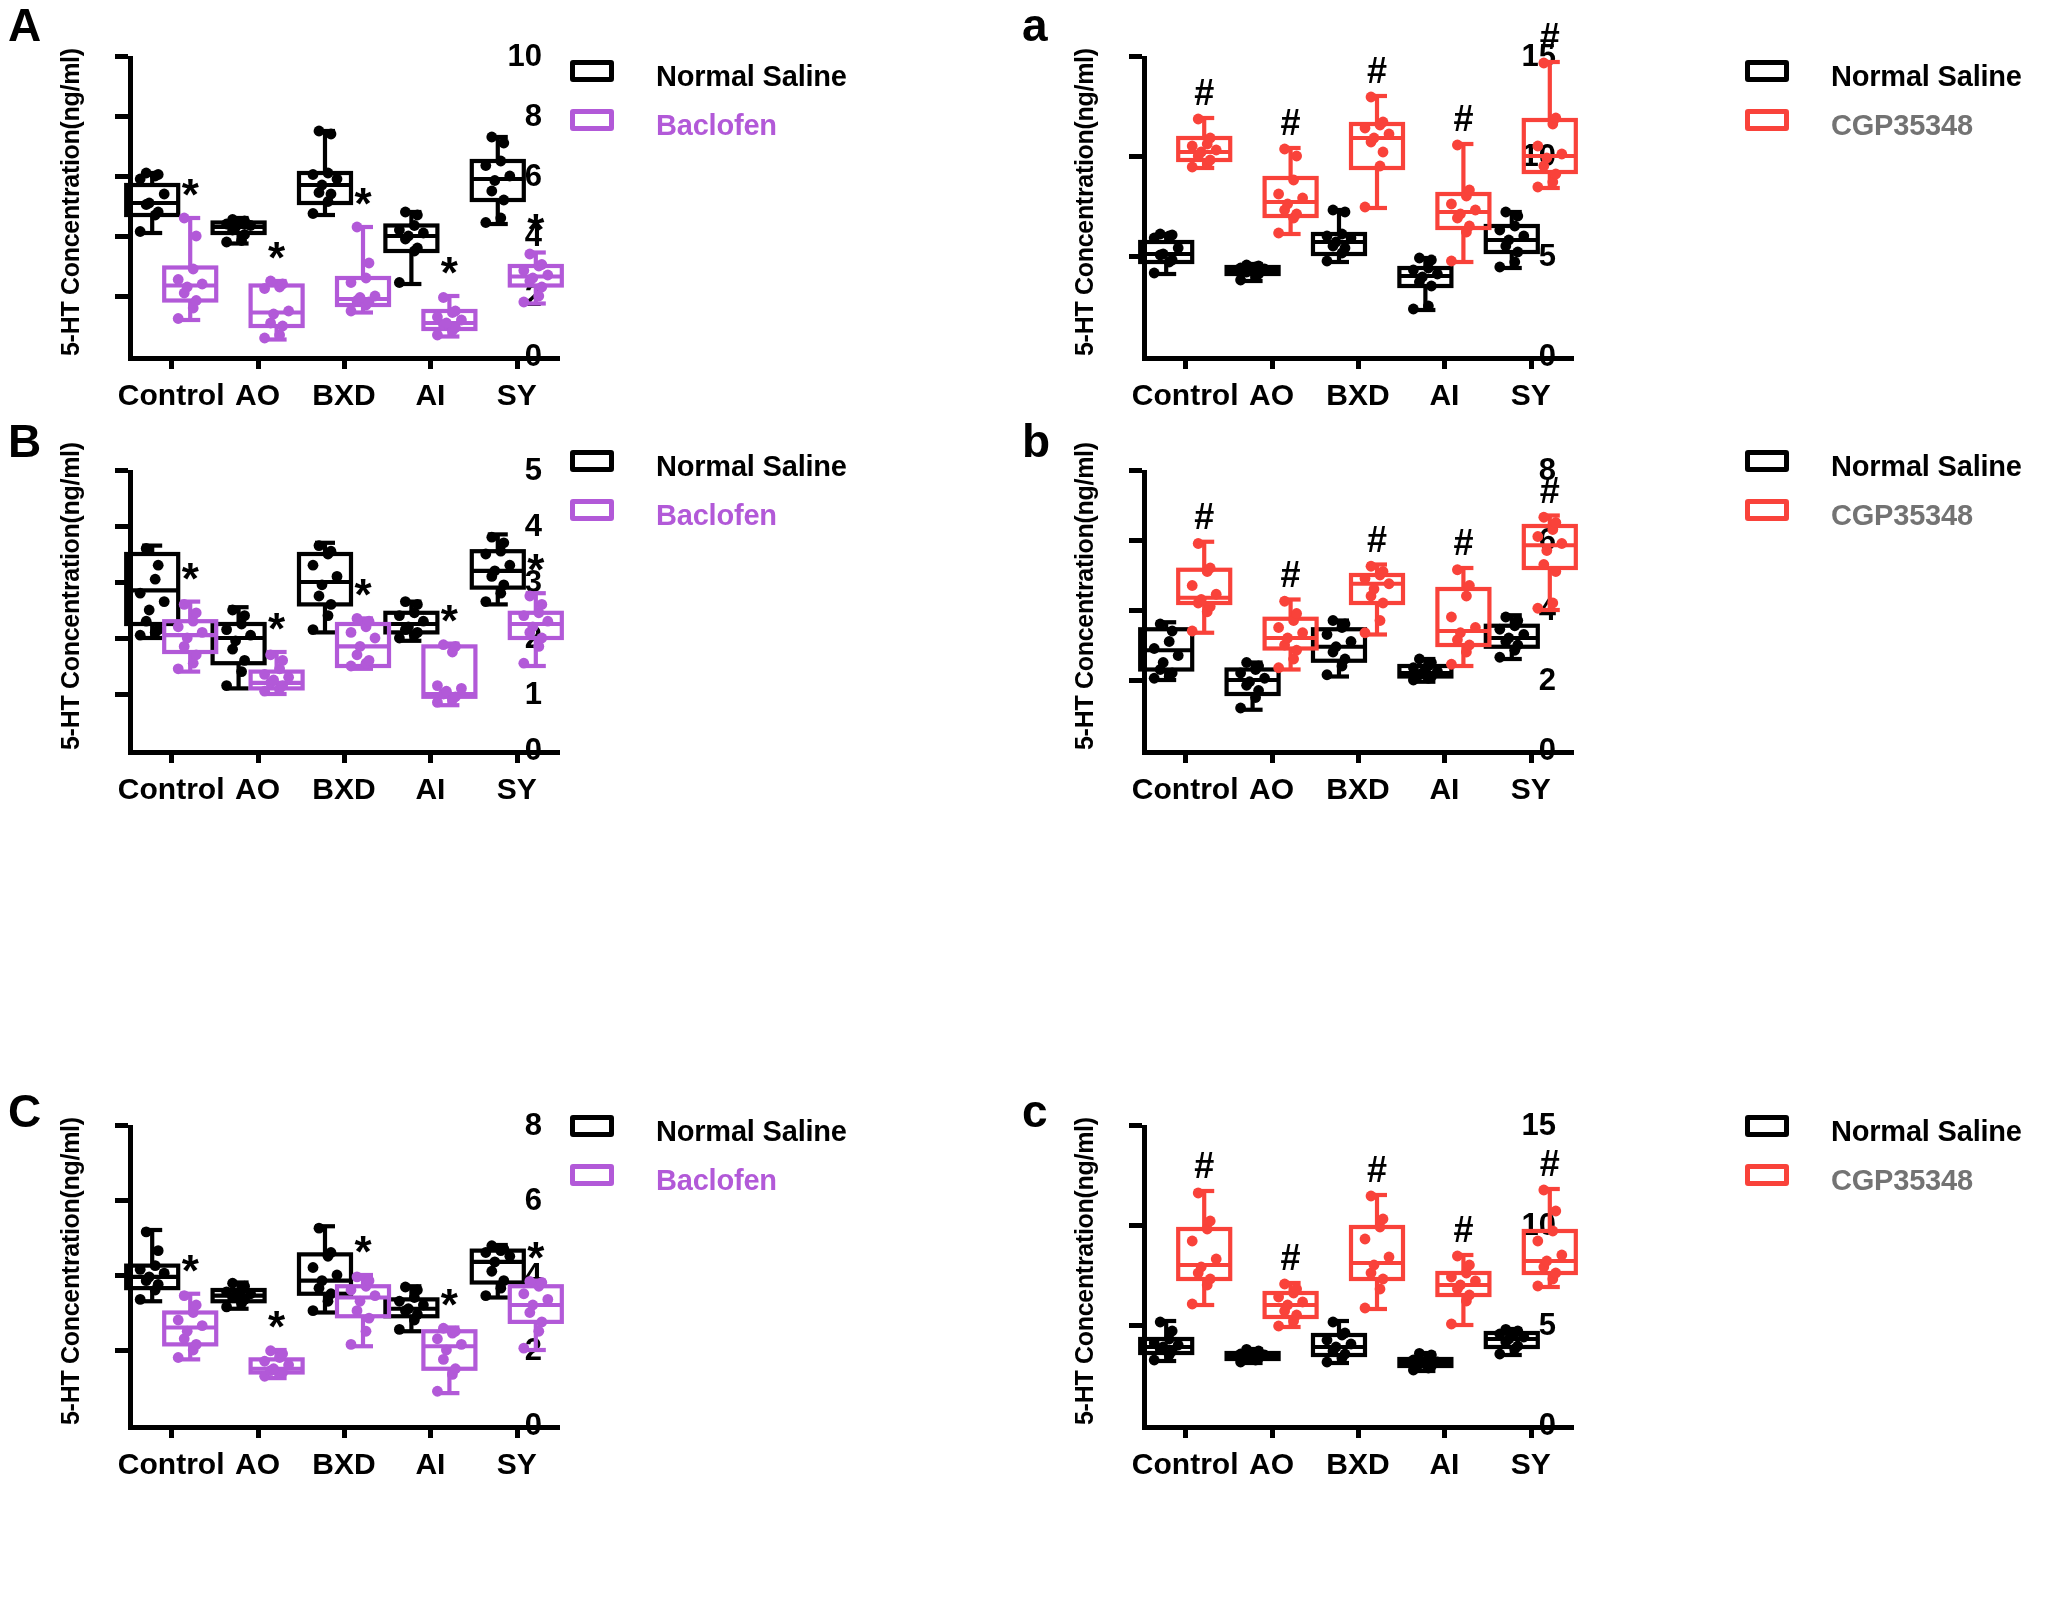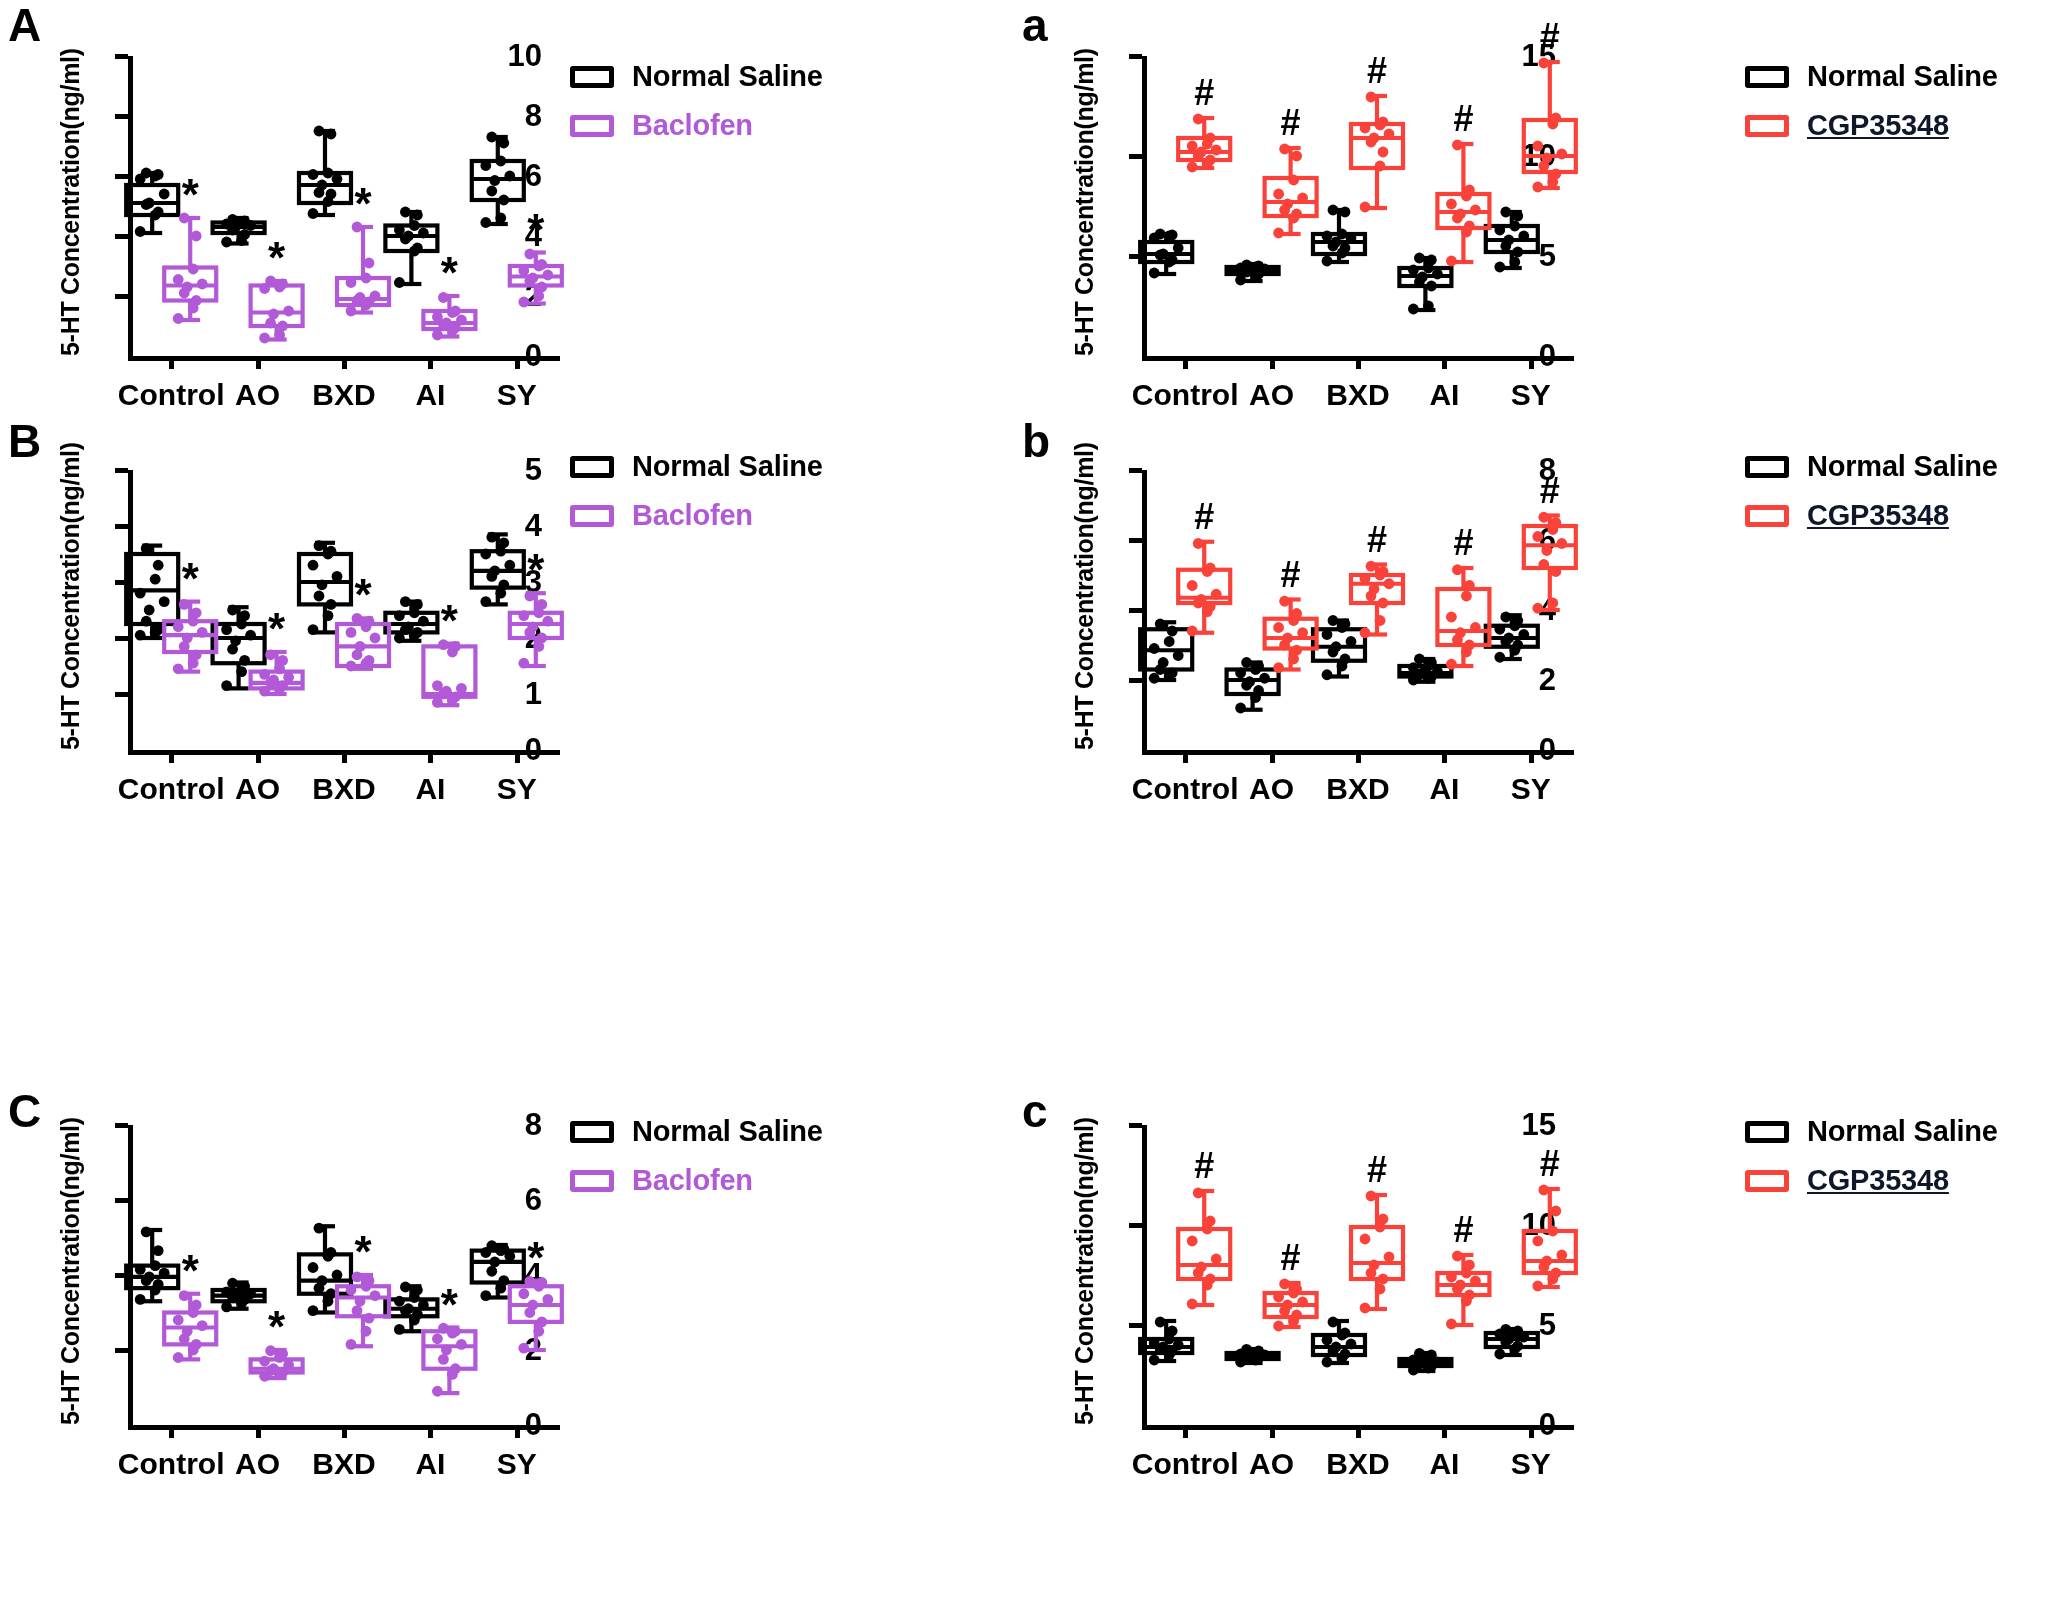--- a/index.html
+++ b/index.html
@@ -15,27 +15,27 @@
   .yaxis-line{position:absolute;left:0;top:0;width:5px;background:#000;}
   .xaxis-line{position:absolute;left:0;height:5px;background:#000;}
   .ytick{position:absolute;width:13px;height:5px;background:#000;left:-13px;}
   .ytick-label{position:absolute;font-weight:bold;font-size:31px;text-align:right;
                right:18px;transform:translateY(-50%);white-space:nowrap;}
   .xtick{position:absolute;width:5px;height:13px;background:#000;top:0;}
   .xtick-label{position:absolute;font-weight:bold;font-size:30px;white-space:nowrap;
                transform:translateX(-50%);text-align:center;}
 
   .legend{position:absolute;}
-  .legend-row{display:flex;align-items:center;margin-bottom:16px;}
+  .legend-row{display:flex;align-items:flex-start;margin-bottom:16px;gap:24px;}
   .legend-key{width:44px;height:22px;border:5px solid #000;box-sizing:border-box;margin-right:18px;border-radius:3px;}
   .legend-key.purple{border-color:#b259d8;}
   .legend-key.red{border-color:#f9423a;}
   .legend-text{font-weight:bold;font-size:29px;letter-spacing:-0.2px;}
   .legend-text.purple{color:#b259d8;}
-  .legend-text.red{color:#0f172a;text-decoration:underline;}
+  .legend-text.red{color:#737373;}
 
   .sig{position:absolute;font-weight:bold;font-size:36px;transform:translateX(-50%);}
   .sig.star{font-size:44px;}
 </style>
 </head>
 <body>
 
 <div class="figure">
     <div class="panel" style="left: 0px; top: 0px; width: 2050px; height: 1611px;">
       <div class="panel-letter" style="left: 8px; top: 2px;">A</div>

